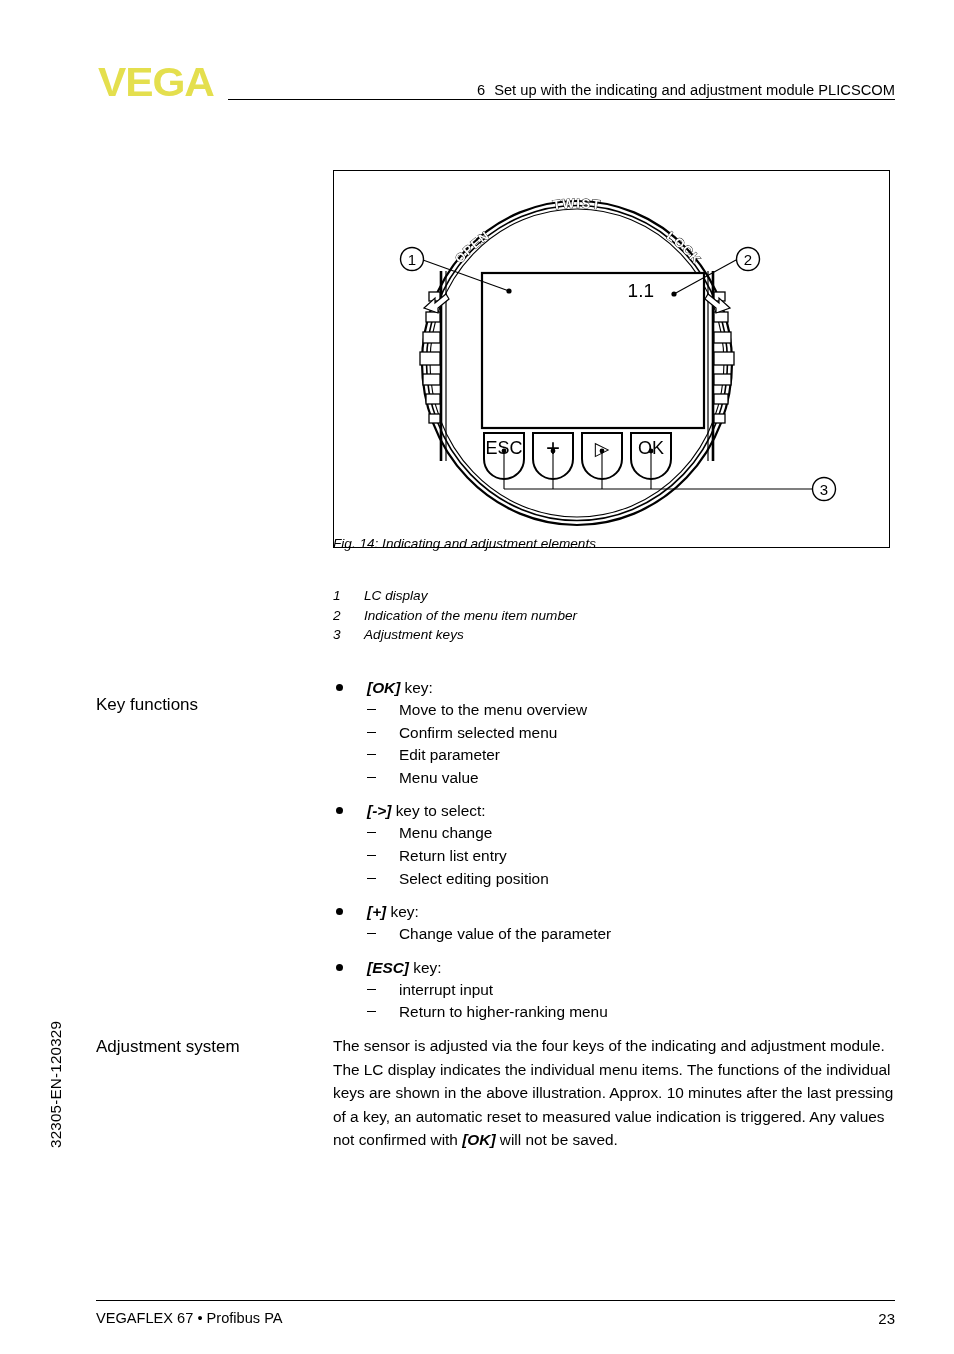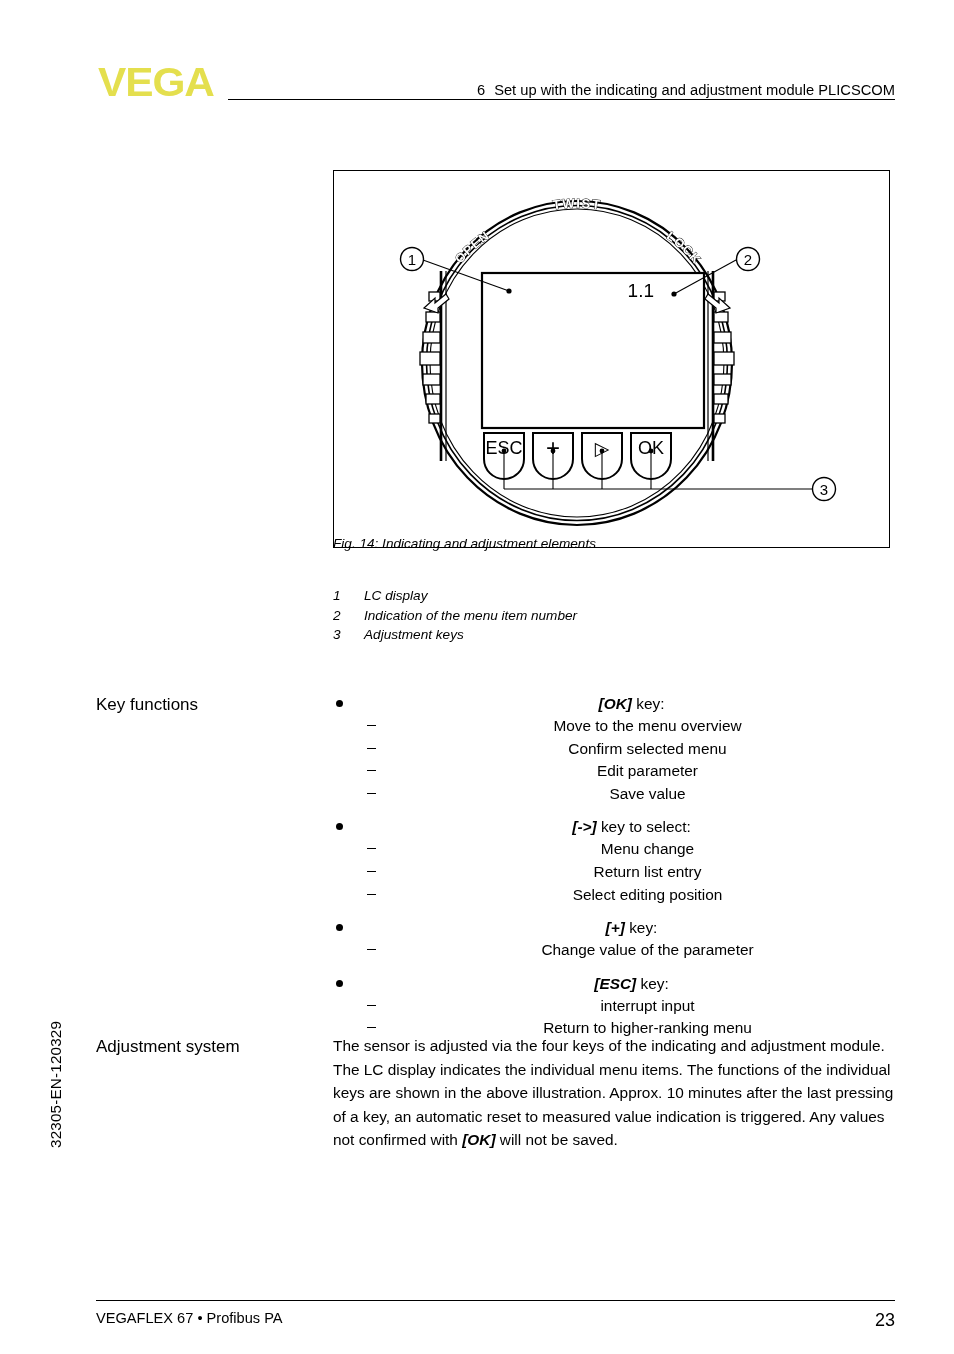--- a/index.html
+++ b/index.html
@@ -164,21 +164,21 @@
   }
   #footer-left {
     position: absolute;
     left: 96px; top: 1310px;
     font-size: 14.6px;
     white-space: nowrap;
   }
   #footer-page {
     position: absolute;
     right: 59px; top: 1310px;
-    font-size: 18px;
+    font-size: 15px;
   }
 
   .outline-label {
     font-family: "Liberation Sans", sans-serif;
     font-weight: bold;
     fill: #ffffff;
     stroke: #000000;
     stroke-width: 0.8px;
     paint-order: stroke fill;
   }
@@ -321,42 +321,42 @@
     <span>Indication of the menu item number</span>
   </div>
   <div class="legend-row">
     <span class="legend-num">3</span>
     <span>Adjustment keys</span>
   </div>
 </div>
 
 <div class="margin-label" style="top:694px;">Key functions</div>
 
-<div class="body-col" id="key-functions-body" style="top:692px;text-align:center;">
+<div class="body-col" id="key-functions-body" style="top:676px;">
 
   <div class="bullet-group">
     <div class="bullet-item">
       <span class="dot"></span>
       <span class="bullet-head"><span class="keyname">[OK]</span><span> key:</span></span>
     </div>
     <div class="dash-item">
       <span class="dash"></span>
       <span>Move to the menu overview</span>
     </div>
     <div class="dash-item">
       <span class="dash"></span>
       <span>Confirm selected menu</span>
     </div>
     <div class="dash-item">
       <span class="dash"></span>
       <span>Edit parameter</span>
     </div>
     <div class="dash-item">
       <span class="dash"></span>
-      <span>Save value</span>
+      <span>Menu value</span>
     </div>
   </div>
   <div class="group-gap"></div>
 
   <div class="bullet-group">
     <div class="bullet-item">
       <span class="dot"></span>
       <span class="bullet-head"><span class="keyname">[-&gt;]</span><span> key to select:</span></span>
     </div>
     <div class="dash-item">

